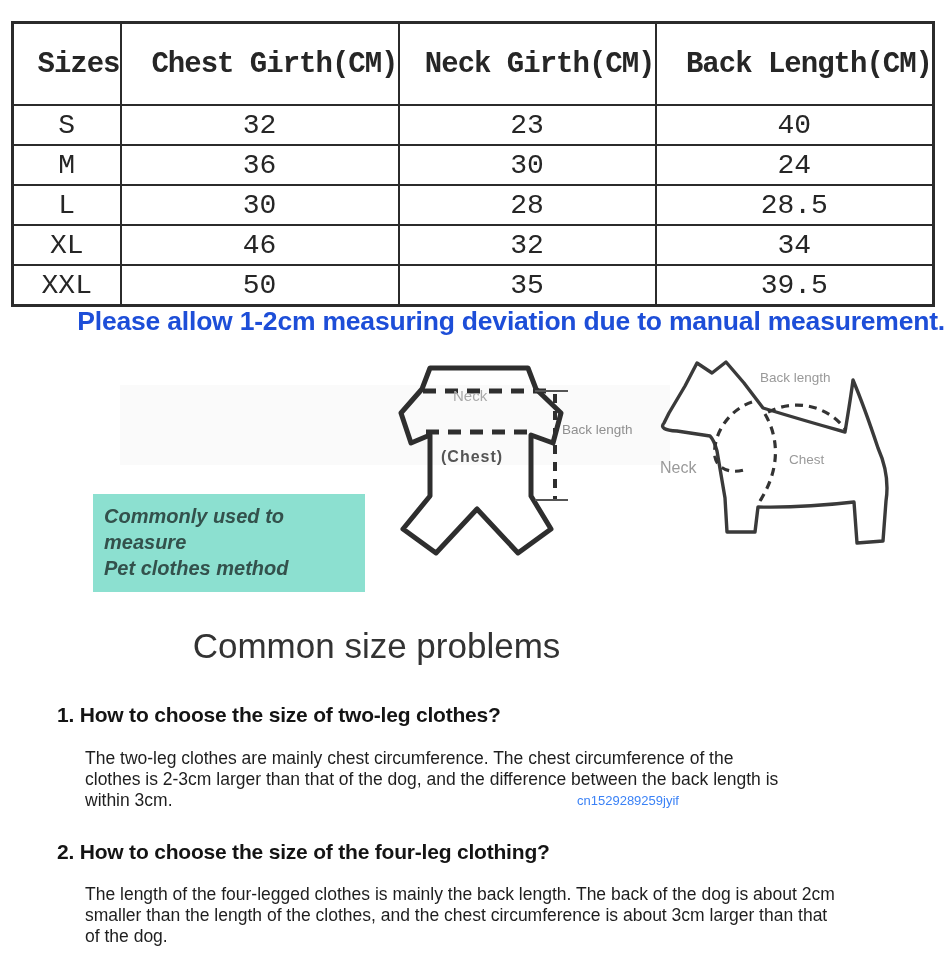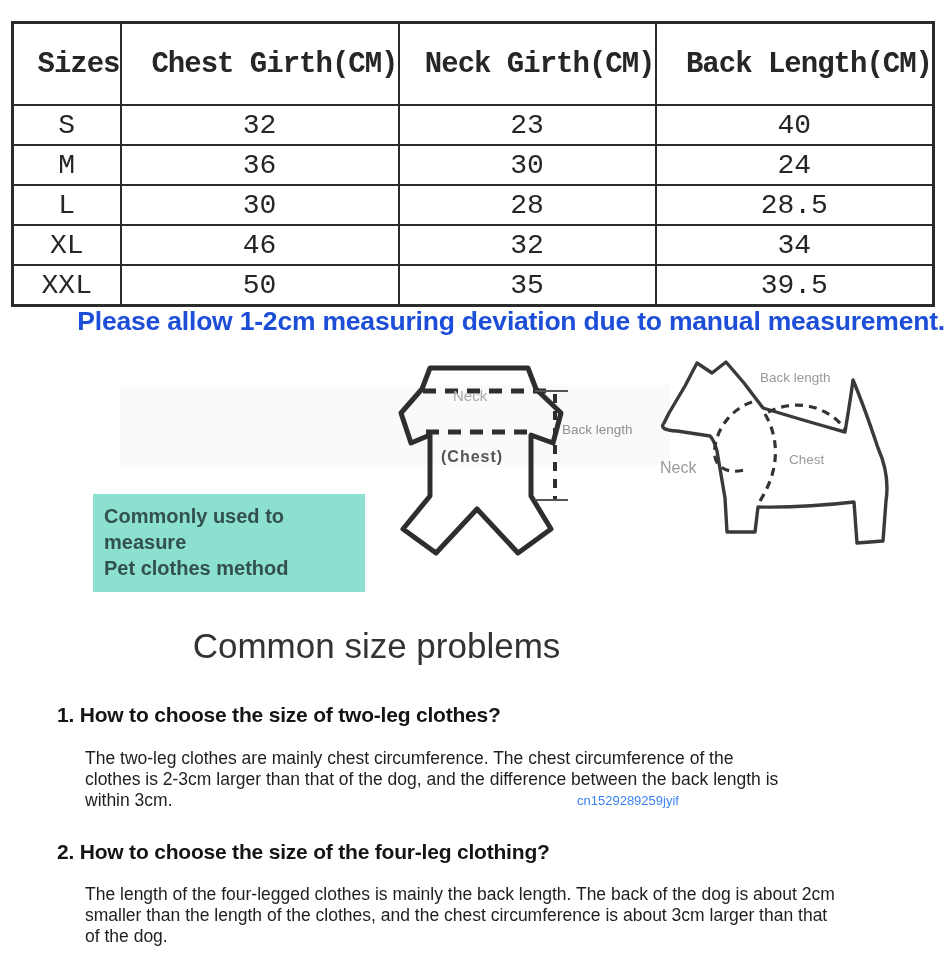--- a/index.html
+++ b/index.html
@@ -35,21 +35,21 @@
 
   
   .soft-patch{position:absolute;left:120px;top:385px;width:550px;height:80px;background:#fafafa;}
   .pet-title{
     position:absolute;left:44px;top:420px;
     font-size:36px;color:#4c4c4c;letter-spacing:0.5px;
   }
   .highlight-box{
     position:absolute;left:93px;top:494px;width:250px;
     background:#8ce0d0;padding:9px 11px 11px;
-    font-size:20px;font-weight:700;line-height:26px;color:#33514c;
+    font-size:20px;font-weight:700;line-height:26px;color:#33514c;font-style:italic;
   }
 
   .diagram{position:absolute;}
   .diagram svg{position:absolute;left:0;top:0;display:block;}
   .clothes-diagram{left:393px;top:360px;width:252px;height:232px;}
   .dog-diagram{left:652px;top:356px;width:262px;height:236px;}
   .dlabel{position:absolute;white-space:nowrap;color:#8f8f8f;}
   .lbl-clothes-neck{left:60px;top:27px;font-size:15px;color:#a9a9a9;}
   .lbl-clothes-chest{left:48px;top:88px;font-size:16px;font-weight:600;color:#555555;letter-spacing:1px;}
   .lbl-clothes-back{left:169px;top:62px;font-size:13.5px;color:#8f8f8f;}

